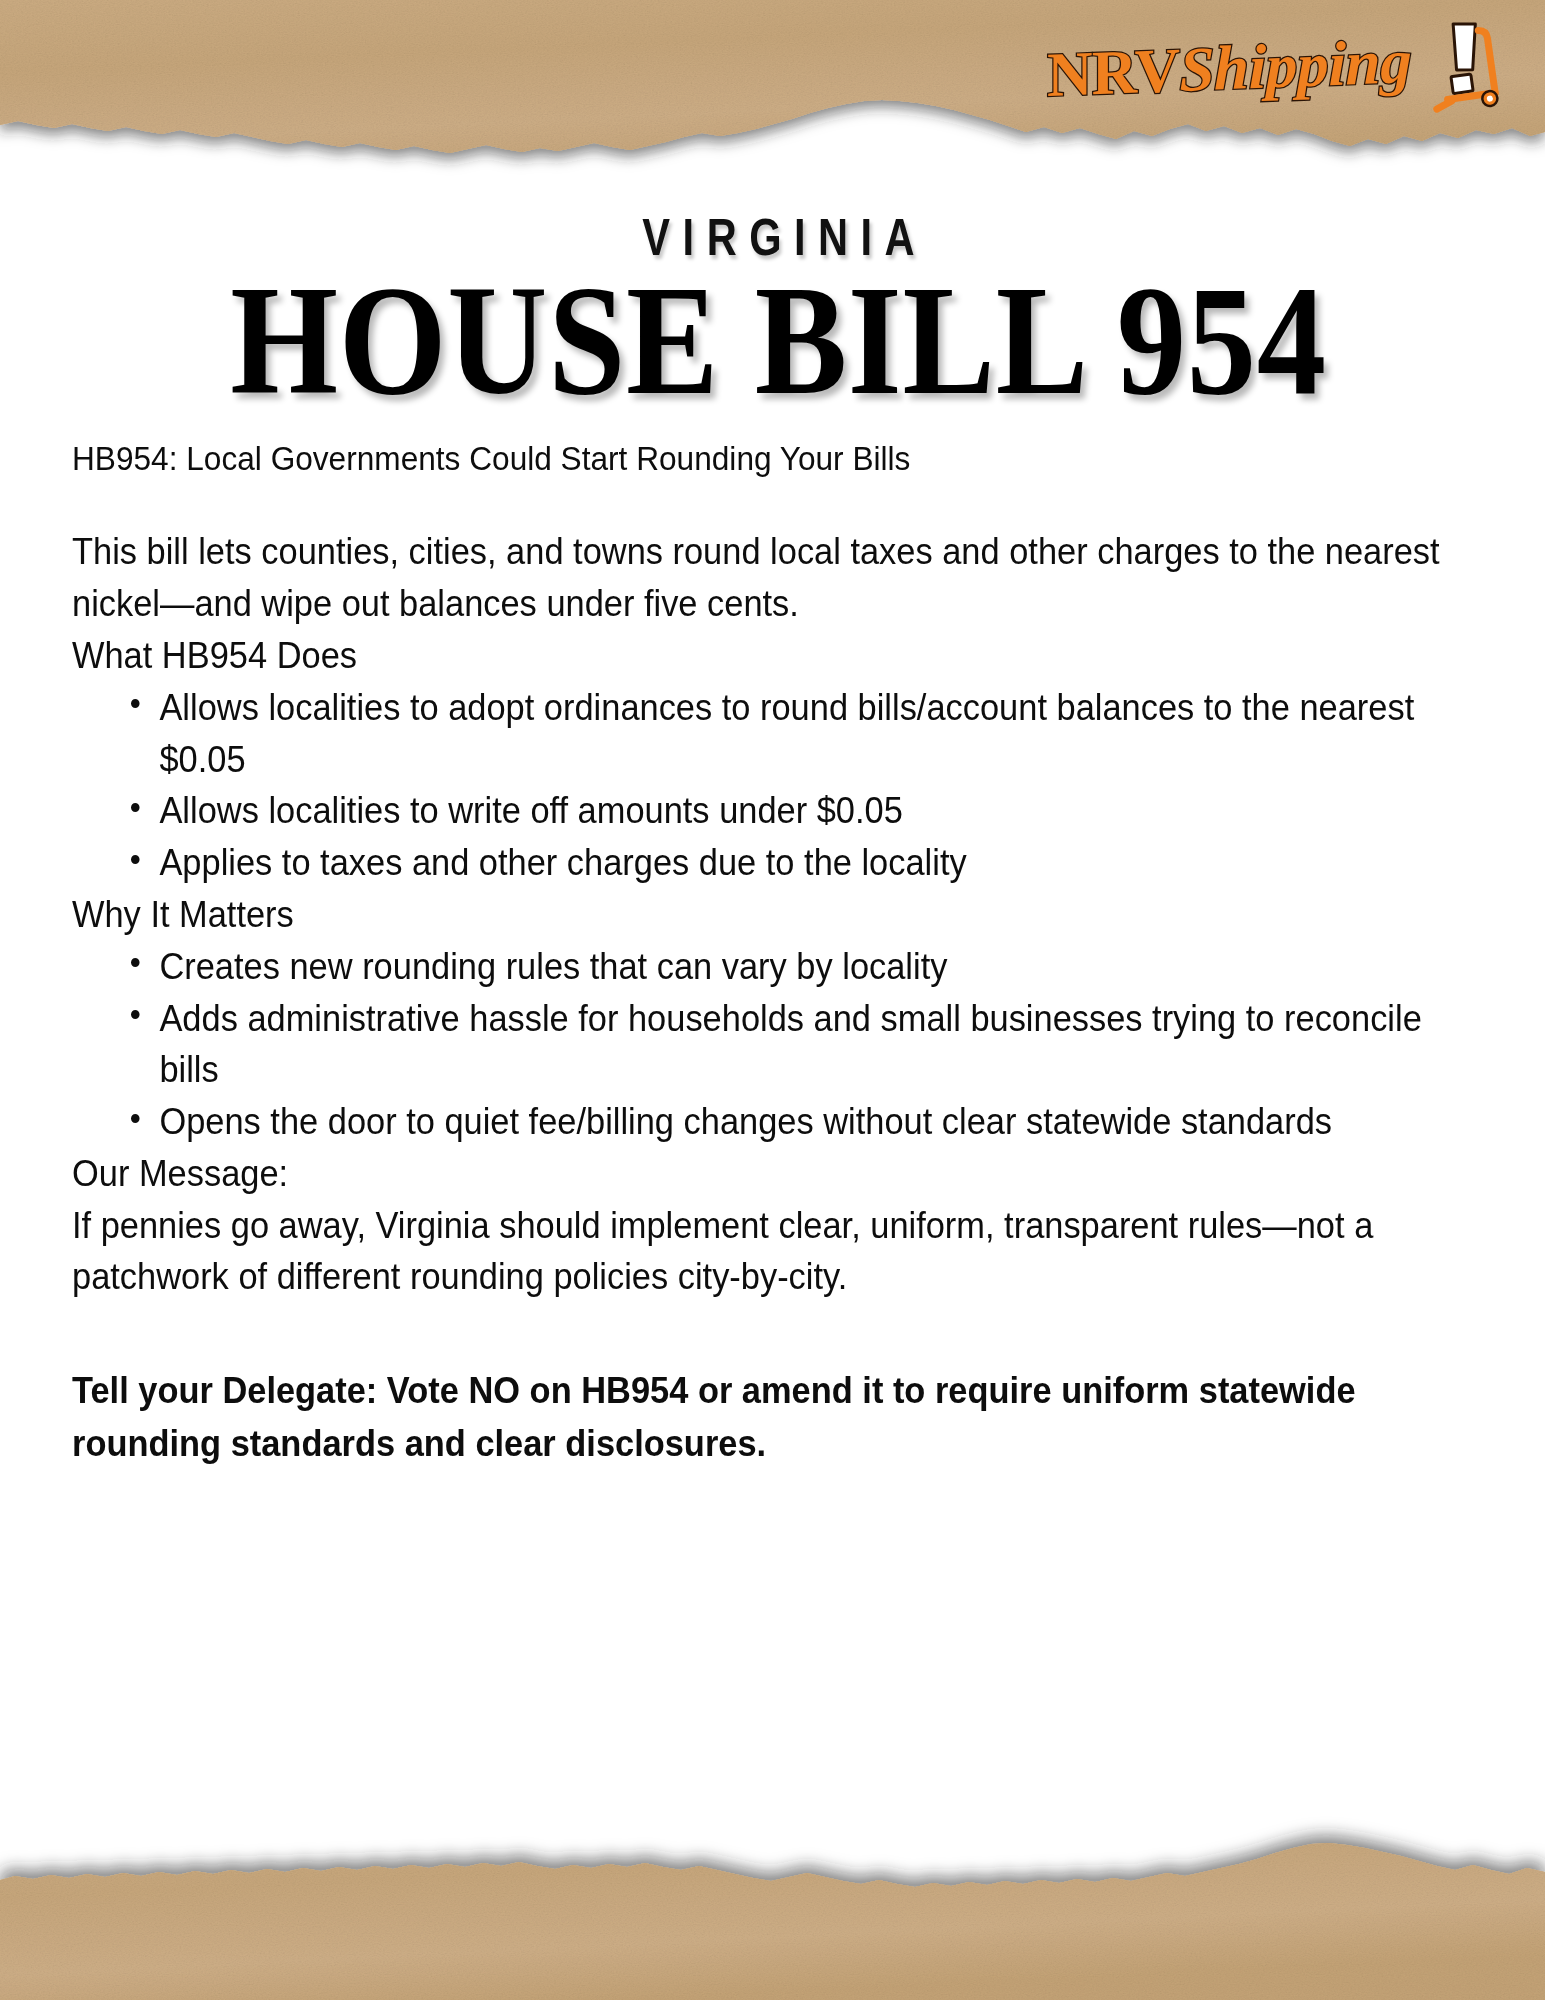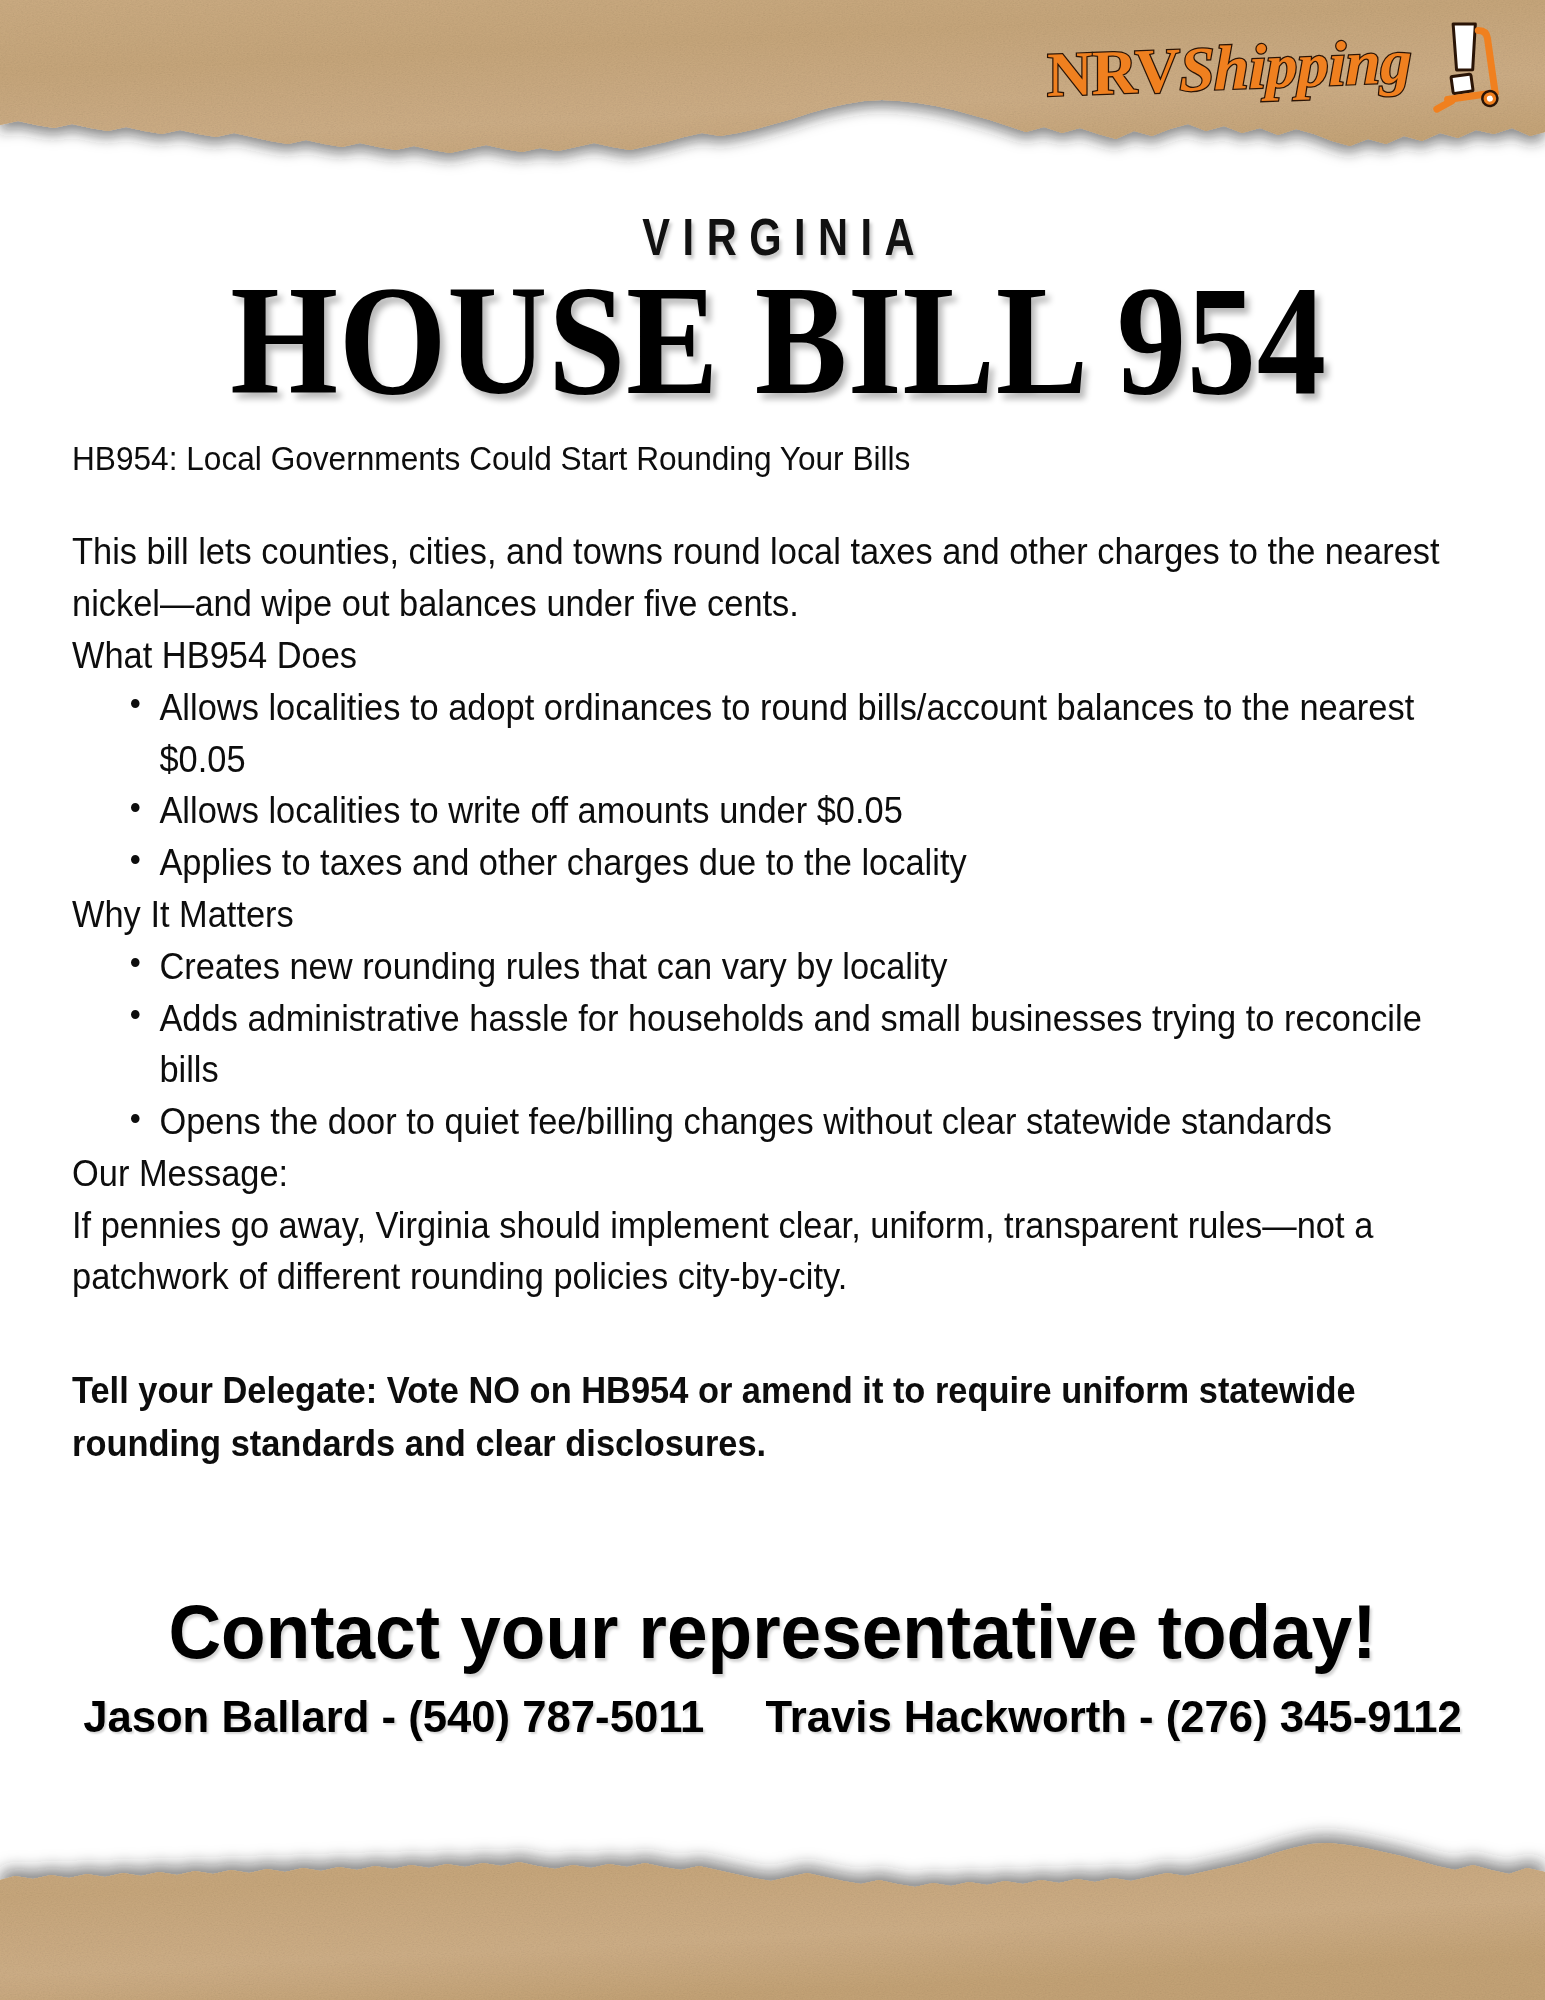--- a/index.html
+++ b/index.html
@@ -242,32 +242,20 @@
       </ul>
 
       <p class="section-label">Our Message:</p>
 
       <p class="para">If pennies go away, Virginia should implement clear, uniform, transparent rules—not a patchwork of different rounding policies city-by-city.</p>
 
       <p class="cta-para">Tell your Delegate: Vote NO on HB954 or amend it to require uniform statewide rounding standards and clear disclosures.</p>
     </div>
   </div>
 
-  <div class="footer">
-    <div class="footer-head">Contact your representative today!</div>
-    <div class="footer-contacts">
-      <span>Jason Ballard</span>
-      <span>-</span>
-      <span>(540) 787-5011</span>
-      <span class="gap"></span>
-      <span>Travis Hackworth</span>
-      <span>-</span>
-      <span>(276) 345-9112</span>
-    </div>
-  </div>
 </div>
 
 <div class="kraft-band top">
   <svg class="kraft-svg" viewBox="0 0 1545 180" preserveAspectRatio="none">
     <defs>
       <linearGradient id="kraftGradT" x1="0" y1="0" x2="0.4" y2="1">
         <stop offset="0%" stop-color="#cdae83"></stop>
         <stop offset="35%" stop-color="#c7a77b"></stop>
         <stop offset="70%" stop-color="#cfb088"></stop>
         <stop offset="100%" stop-color="#c5a476"></stop>

